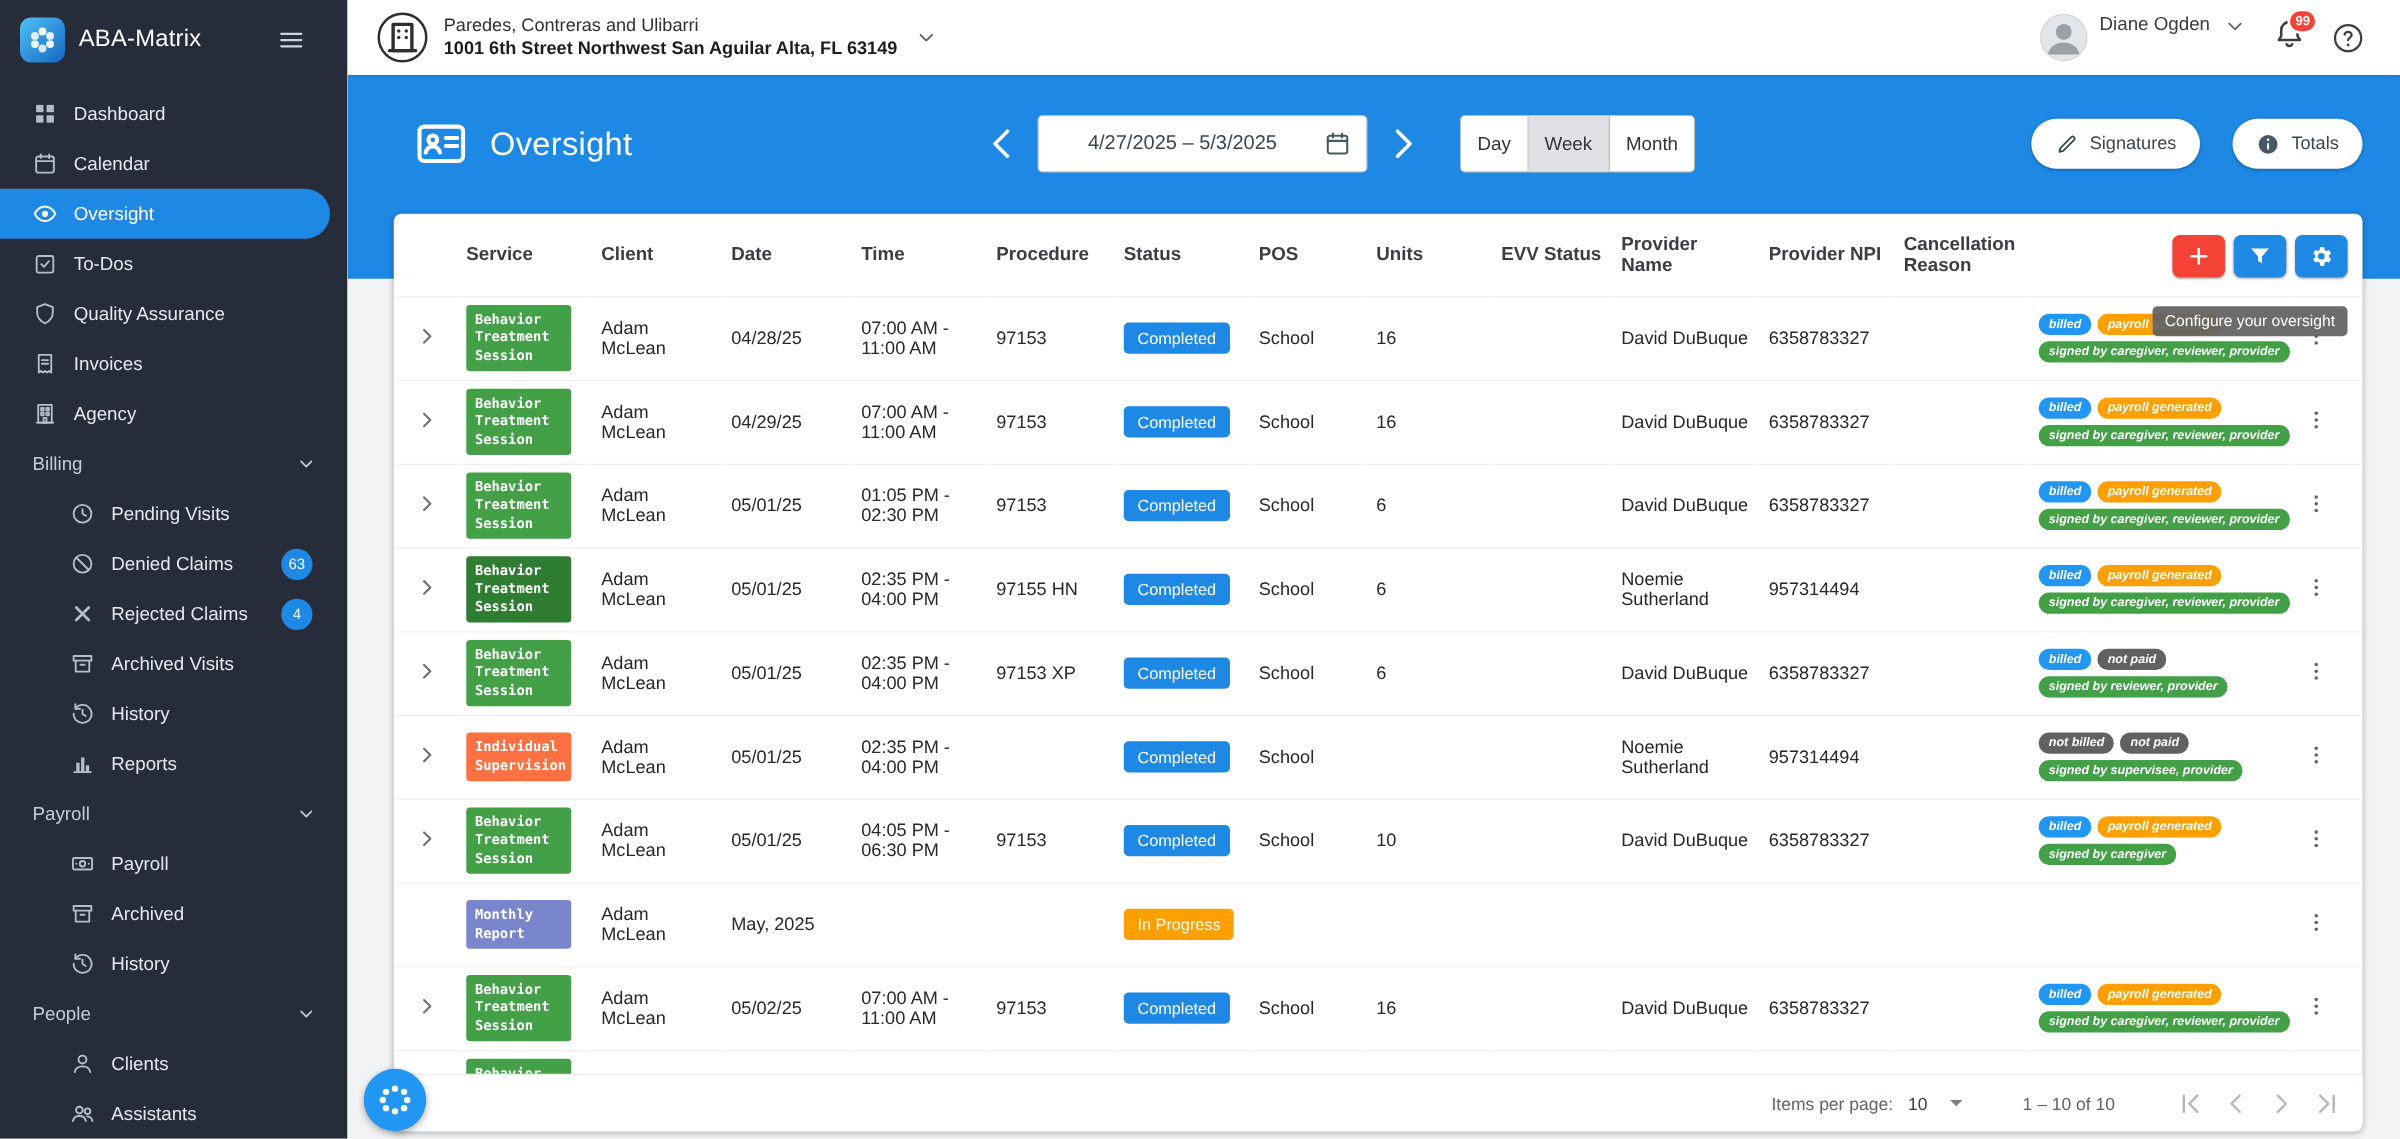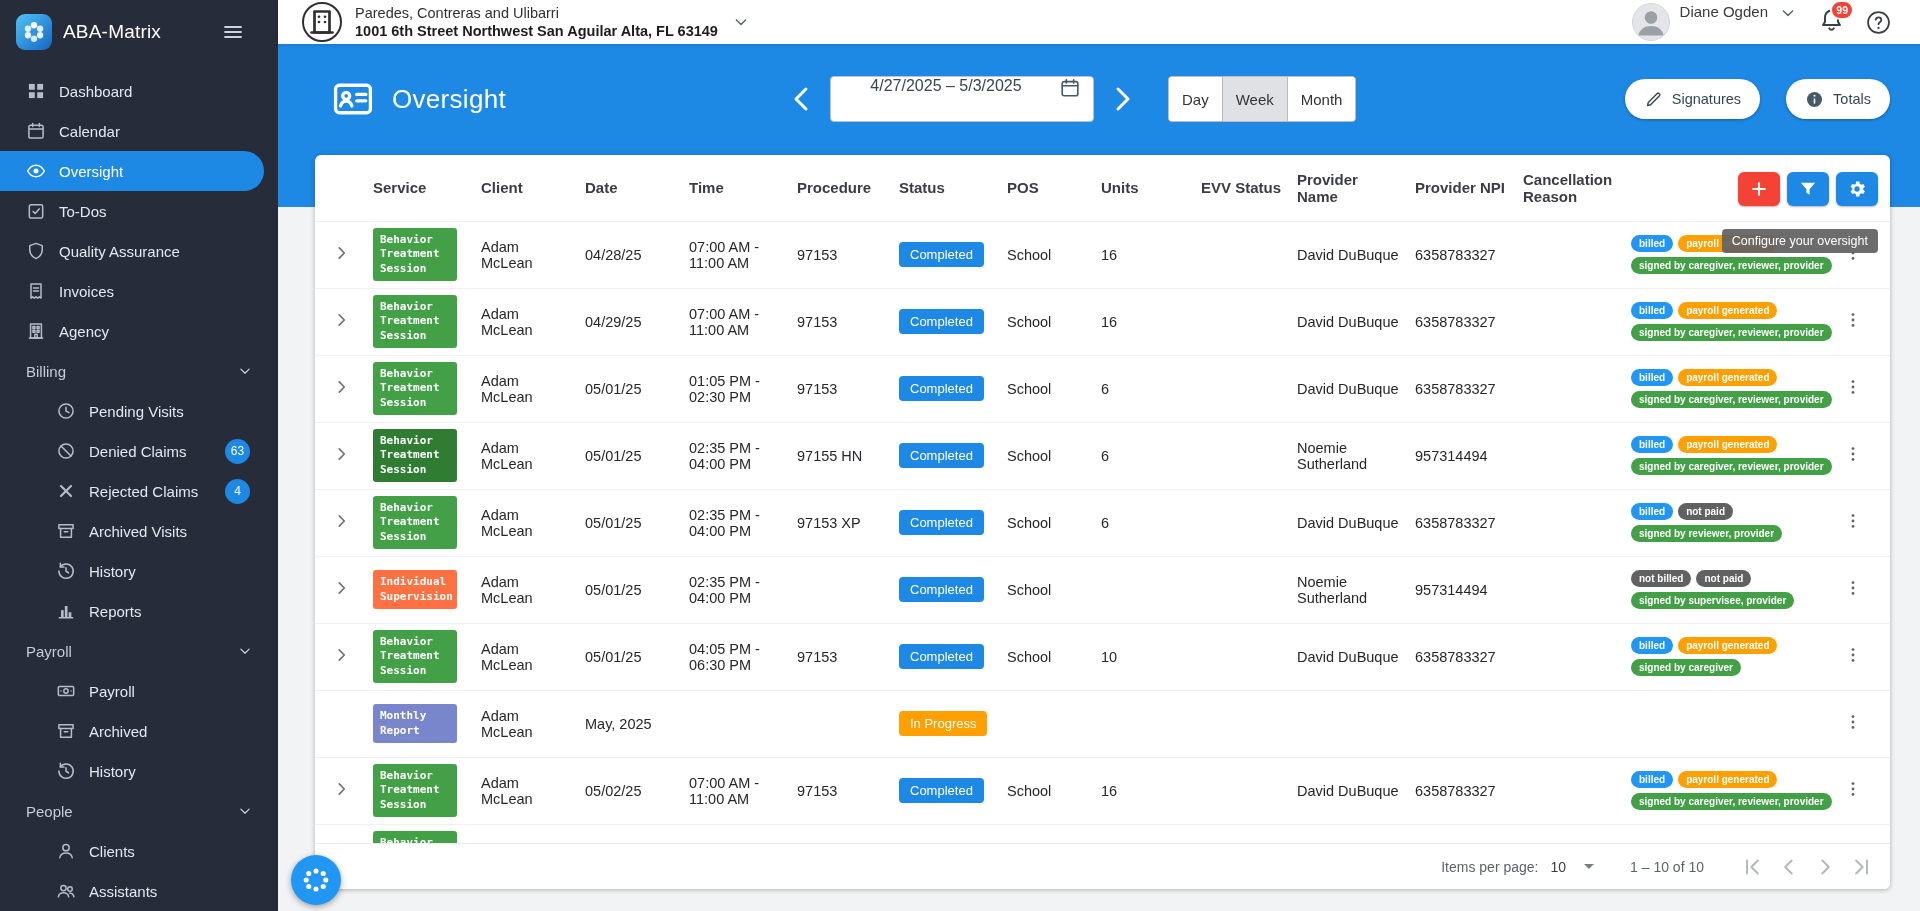--- a/index.html
+++ b/index.html
@@ -17,21 +17,21 @@
   .nav-item.sub{padding-left:56px}
   .nav-item.active{background:#1e88e5;color:#fff}
   .nav-icon{width:20px;height:20px;color:#b6bcc9;display:inline-flex;flex-shrink:0}
   .nav-item.active .nav-icon{color:#fff}
   .nav-badge{margin-left:auto;margin-right:14px;background:#1e88e5;color:#fff;min-width:25px;height:25px;border-radius:13px;font-size:12px;display:flex;align-items:center;justify-content:center;padding:0 5px}
   .nav-group{height:40px;display:flex;align-items:center;padding:0 24px 0 26px;font-size:15px;color:#c6cbd6;cursor:pointer}
   .nav-chev{margin-left:auto;width:18px;height:18px;color:#c6cbd6}
 
   
   .main{flex:1;display:flex;flex-direction:column;min-width:0}
-  .topbar{height:44px;background:#fff;display:flex;align-items:center;padding:0 28px 0 24px;box-shadow:0 1px 3px rgba(0,0,0,.14);position:relative;z-index:5}
+  .topbar{height:60px;background:#fff;display:flex;align-items:center;padding:0 28px 0 24px;box-shadow:0 1px 3px rgba(0,0,0,.14);position:relative;z-index:5}
   .company{display:flex;align-items:center;gap:13px;cursor:pointer}
   .company-logo{width:40px;height:40px;border-radius:50%;border:2px solid #2f2f2f;display:flex;align-items:center;justify-content:center;color:#2f2f2f}
   .company-logo svg{width:26px;height:26px}
   .company-name{font-size:14.5px;color:#303030}
   .company-address{font-size:14.5px;font-weight:bold;color:#1d1d1d;margin-top:2px}
   .chev-sm{width:20px;height:20px;color:#5f6368;display:inline-flex}
   .topbar-right{margin-left:auto;display:flex;align-items:center;gap:20px}
   .user{display:flex;align-items:flex-start;gap:10px;cursor:pointer}
   .avatar{width:38px;height:38px;border-radius:50%;background:#e4e5e9;border:1px solid #d4d5d9;overflow:hidden;display:flex;align-items:flex-end;justify-content:center}
   .user-name{font-size:15px;color:#3a3a3a}
@@ -42,21 +42,21 @@
 
   
   .content{flex:1;position:relative;background:#f2f3f5;min-height:0;overflow:hidden}
   .blue-band{height:163px;background:#1e88e5;padding:0 30px 0 52px}
   .band-row{display:flex;align-items:center;width:100%;padding-top:32px}
   .page-title-wrap{display:flex;align-items:center;gap:16px}
   .page-title-icon{width:46px;height:44px;color:#fff;display:inline-flex}
   .page-title{font-size:26px;color:#fff;font-weight:500;letter-spacing:.3px}
   .date-nav{display:flex;align-items:center;margin-left:280px;gap:12px}
   .nav-arrow{width:32px;height:32px;color:#fff;cursor:pointer;display:inline-flex}
-  .date-box{background:#fff;border:1px solid #b9c3cc;border-radius:4px;height:46px;width:264px;display:flex;align-items:flex-start;padding:0 12px 0 10px;gap:8px;cursor:pointer}
+  .date-box{background:#fff;border:1px solid #b9c3cc;border-radius:4px;height:46px;width:264px;display:flex;align-items:center;padding:0 12px 0 10px;gap:8px;cursor:pointer}
   .date-text{font-size:16px;color:#37474f;flex:1;text-align:center}
   .cal-icon{width:22px;height:22px;color:#455a64;display:inline-flex}
   .seg{display:flex;margin-left:18px;border-radius:4px;overflow:hidden;border:1px solid #bdbdbd;background:#fff}
   .seg-btn{height:44px;padding:0 13px;background:#fff;border:none;border-right:1px solid #bdbdbd;font-size:15px;color:#333;cursor:pointer;font-family:"Liberation Sans",sans-serif}
   .seg-btn:last-child{border-right:none}
   .seg-btn.selected{background:#dfe1e5}
   .band-actions{margin-left:auto;display:flex;gap:26px}
   .pill-btn{height:40px;border-radius:20px;background:#fff;border:none;padding:0 19px;display:flex;align-items:center;gap:9px;font-size:14.5px;color:#37474f;cursor:pointer;box-shadow:0 1px 3px rgba(0,0,0,.3);font-family:"Liberation Sans",sans-serif}
   .pill-icon{width:19px;height:19px;color:#37474f;display:inline-flex}
 
@@ -74,25 +74,25 @@
   tbody tr{height:67px}
   tbody td{font-size:14.5px;color:#27272b;vertical-align:middle;padding:5px 6px 5px 8px;border-top:1px solid #f0f0f1;overflow:hidden}
   .col-expand{padding-left:16px}
   .expand-chevron{width:22px;height:22px;color:#6f6f74;display:inline-flex;cursor:pointer}
   .kebab{width:20px;height:20px;color:#5f6368;display:inline-flex;cursor:pointer}
   .service-badge{display:inline-block;width:84px;padding:5px 7px;border-radius:3px;color:#fff;font-family:"DejaVu Sans Mono",monospace;font-size:11px;font-weight:bold;line-height:1.3}
   .sv-green{background:#43a047}.sv-darkgreen{background:#2e7d32}.sv-orange{background:#ff7043}.sv-indigo{background:#7986cb}
   .status-pill{display:inline-block;padding:5px 11px;border-radius:4px;color:#fff;font-size:13px}
   .st-blue{background:#1e88e5}.st-amber{background:#ffa000}
   .badges{display:flex;flex-wrap:wrap;gap:5px;align-items:center}
-  .mini-badge{display:inline-block;padding:3px 8px;border-radius:9px;color:#fff;font-size:10px;font-weight:bold;white-space:nowrap}
+  .mini-badge{display:inline-block;padding:3px 8px;border-radius:9px;color:#fff;font-size:10px;font-style:italic;font-weight:bold;white-space:nowrap}
   .mb-blue{background:#2196f3}.mb-amber{background:#ffa000}.mb-green{background:#43a047}.mb-grey{background:#616161}
 
   
-  .pagination{height:46px;display:flex;align-items:center;justify-content:flex-end;gap:36px;padding-right:16px;border-top:1px solid #ececee;font-size:14px;color:#5f6368;background:#fff;border-radius:0 0 6px 6px}
+  .pagination{height:46px;display:flex;align-items:center;justify-content:flex-end;gap:48px;padding-right:16px;border-top:1px solid #ececee;font-size:14px;color:#5f6368;background:#fff;border-radius:0 0 6px 6px}
   .ipp{display:flex;align-items:center;gap:12px}
   .ipp-select{display:flex;align-items:center;gap:18px;cursor:pointer;color:#3c3c43}
   .dd-arrow{width:0;height:0;border-left:5px solid transparent;border-right:5px solid transparent;border-top:5px solid #7a7d82}
   .range{color:#5f6368}
   .pag-arrows{display:flex;gap:10px}
   .pag-btn{width:26px;height:26px;color:#b4b7bc;display:inline-flex;cursor:pointer}
 
   .chat-widget{position:absolute;left:13px;bottom:6px;width:50px;height:50px;border-radius:50%;background:#2196f3;display:flex;align-items:center;justify-content:center;cursor:pointer;box-shadow:0 2px 6px rgba(0,0,0,.35);z-index:6;padding:8px}
   [data-icon] svg, .nav-icon svg, .expand-chevron svg, .kebab svg, .pag-btn svg, .nav-chev svg{width:100%;height:100%;display:block}
 </style>

